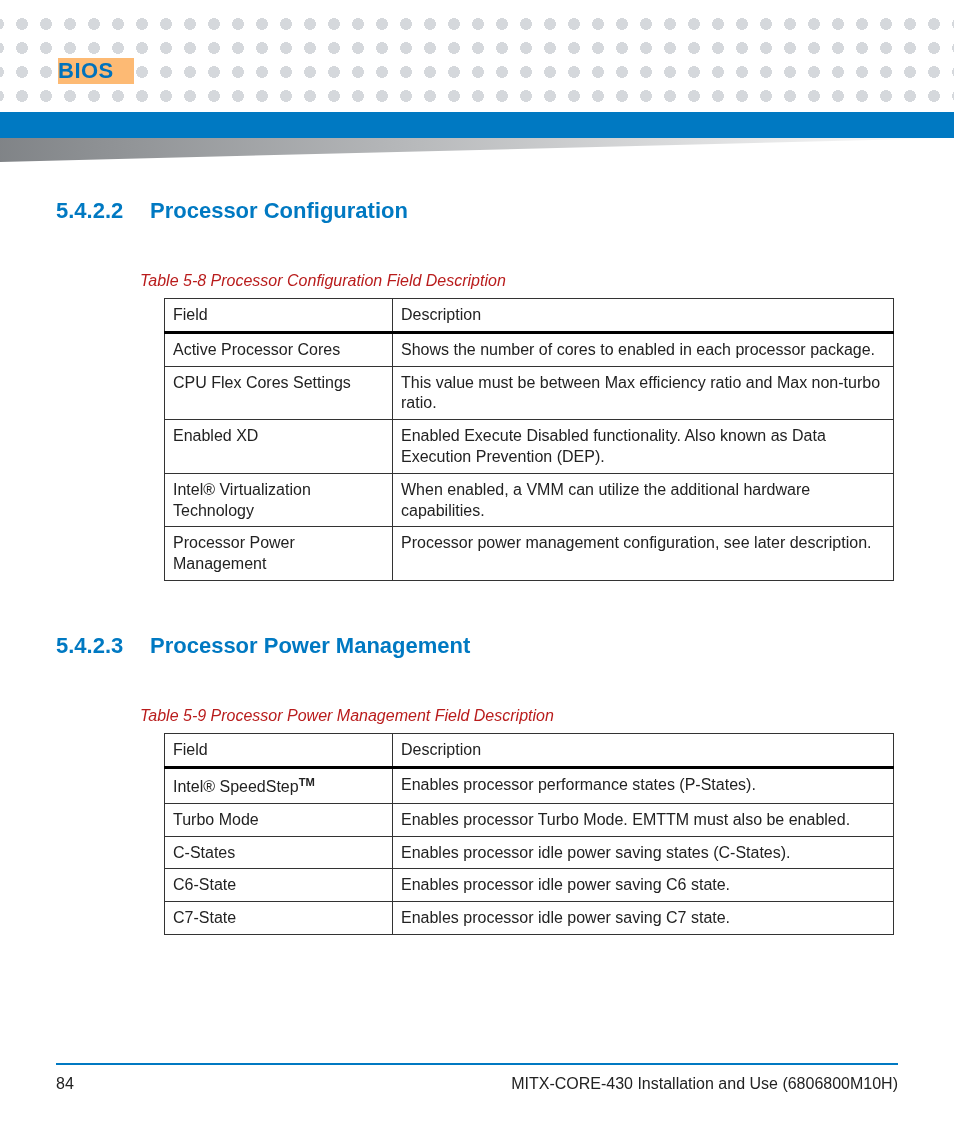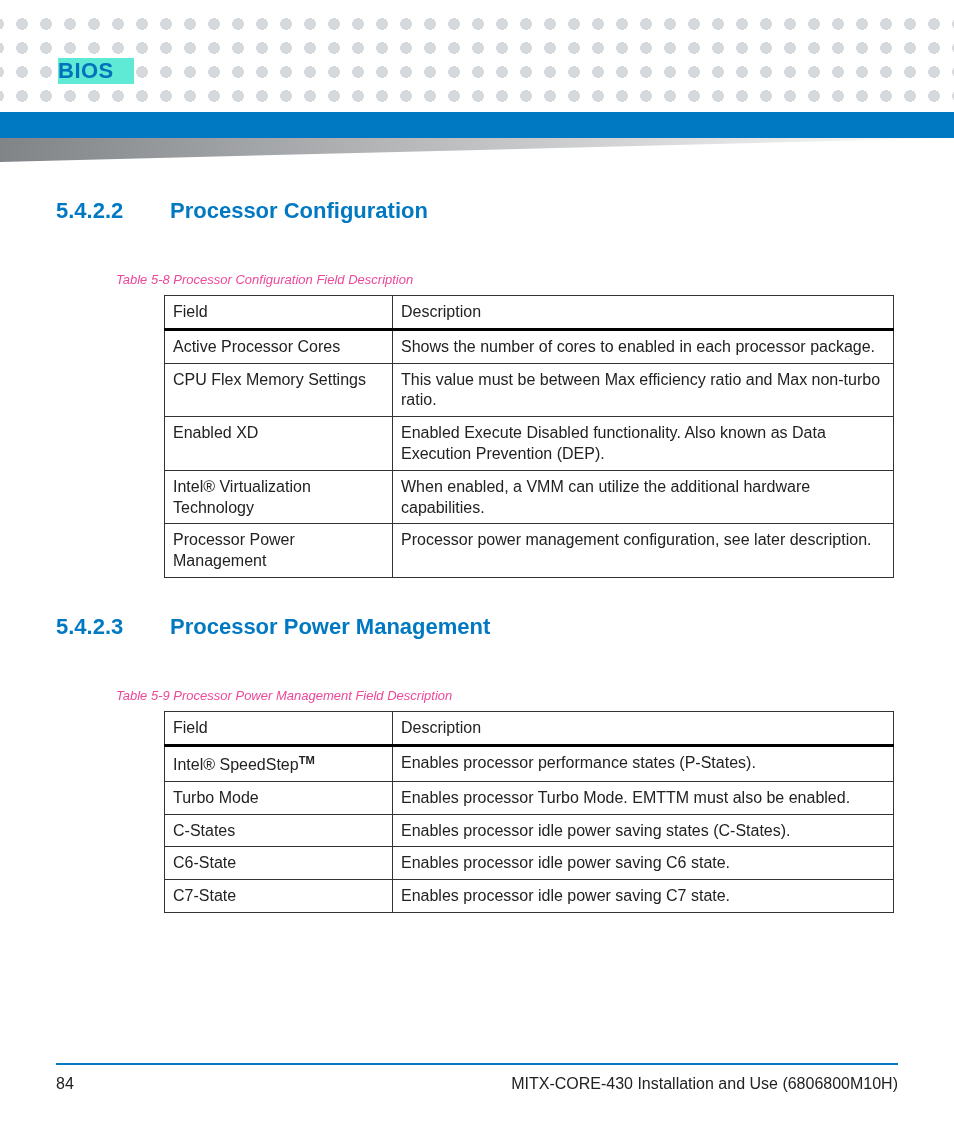--- a/index.html
+++ b/index.html
@@ -23,21 +23,21 @@
     background-size: 24px 24px;
     background-position: 10px 4px;
     opacity: 0.9;
   }
   .chapter-label {
     position: absolute;
     top: 58px; left: 58px;
     font-size: 22px;
     font-weight: 700;
     color: #0072bc;
-    background: #5eead4;
+    background: #fdba74;
     padding-right: 20px;
     letter-spacing: 0.5px;
   }
   .blue-bar {
     position: absolute;
     top: 112px; left: 0; right: 0;
     height: 26px;
     background: #0079c2;
   }
   .shadow-wedge {
@@ -46,41 +46,41 @@
     height: 24px;
     background: linear-gradient(to right, #6a6e72 0%, #ffffff 100%);
     clip-path: polygon(0 0, 100% 0, 100% 0, 0 100%);
     opacity: 0.85;
   }
   .content {
     padding: 30px 56px 0 56px;
   }
   .section-head {
     display: flex;
-    gap: 40px;
+    gap: 20px;
     color: #0079c2;
     font-weight: 700;
     font-size: 22px;
     margin-top: 8px;
     margin-bottom: 48px;
   }
   .section-head .num { min-width: 74px; }
   .table-caption {
-    color: #ec4899;
+    color: #b91c1c;
     font-style: italic;
-    font-size: 13px;
-    margin-left: 60px;
+    font-size: 16px;
+    margin-left: 84px;
     margin-bottom: 8px;
   }
   table.field-table {
     margin-left: 108px;
     width: 730px;
     border-collapse: collapse;
     font-size: 16px;
-    margin-bottom: 36px;
+    margin-bottom: 52px;
   }
   table.field-table th, table.field-table td {
     border: 1px solid #333;
     padding: 6px 8px 5px 8px;
     text-align: left;
     vertical-align: top;
     line-height: 1.3;
     font-weight: 400;
   }
   table.field-table thead th {
@@ -133,21 +133,21 @@
         <th>Field</th>
         <th>Description</th>
       </tr>
     </thead>
     <tbody>
         <tr>
           <td>Active Processor Cores</td>
           <td>Shows the number of cores to enabled in each processor package.</td>
         </tr>
         <tr>
-          <td>CPU Flex Memory Settings</td>
+          <td>CPU Flex Cores Settings</td>
           <td>This value must be between Max efficiency ratio and Max non-turbo ratio.</td>
         </tr>
         <tr>
           <td>Enabled XD</td>
           <td>Enabled Execute Disabled functionality. Also known as Data Execution Prevention (DEP).</td>
         </tr>
         <tr>
           <td>Intel® Virtualization Technology</td>
           <td>When enabled, a VMM can utilize the additional hardware capabilities.</td>
         </tr>

